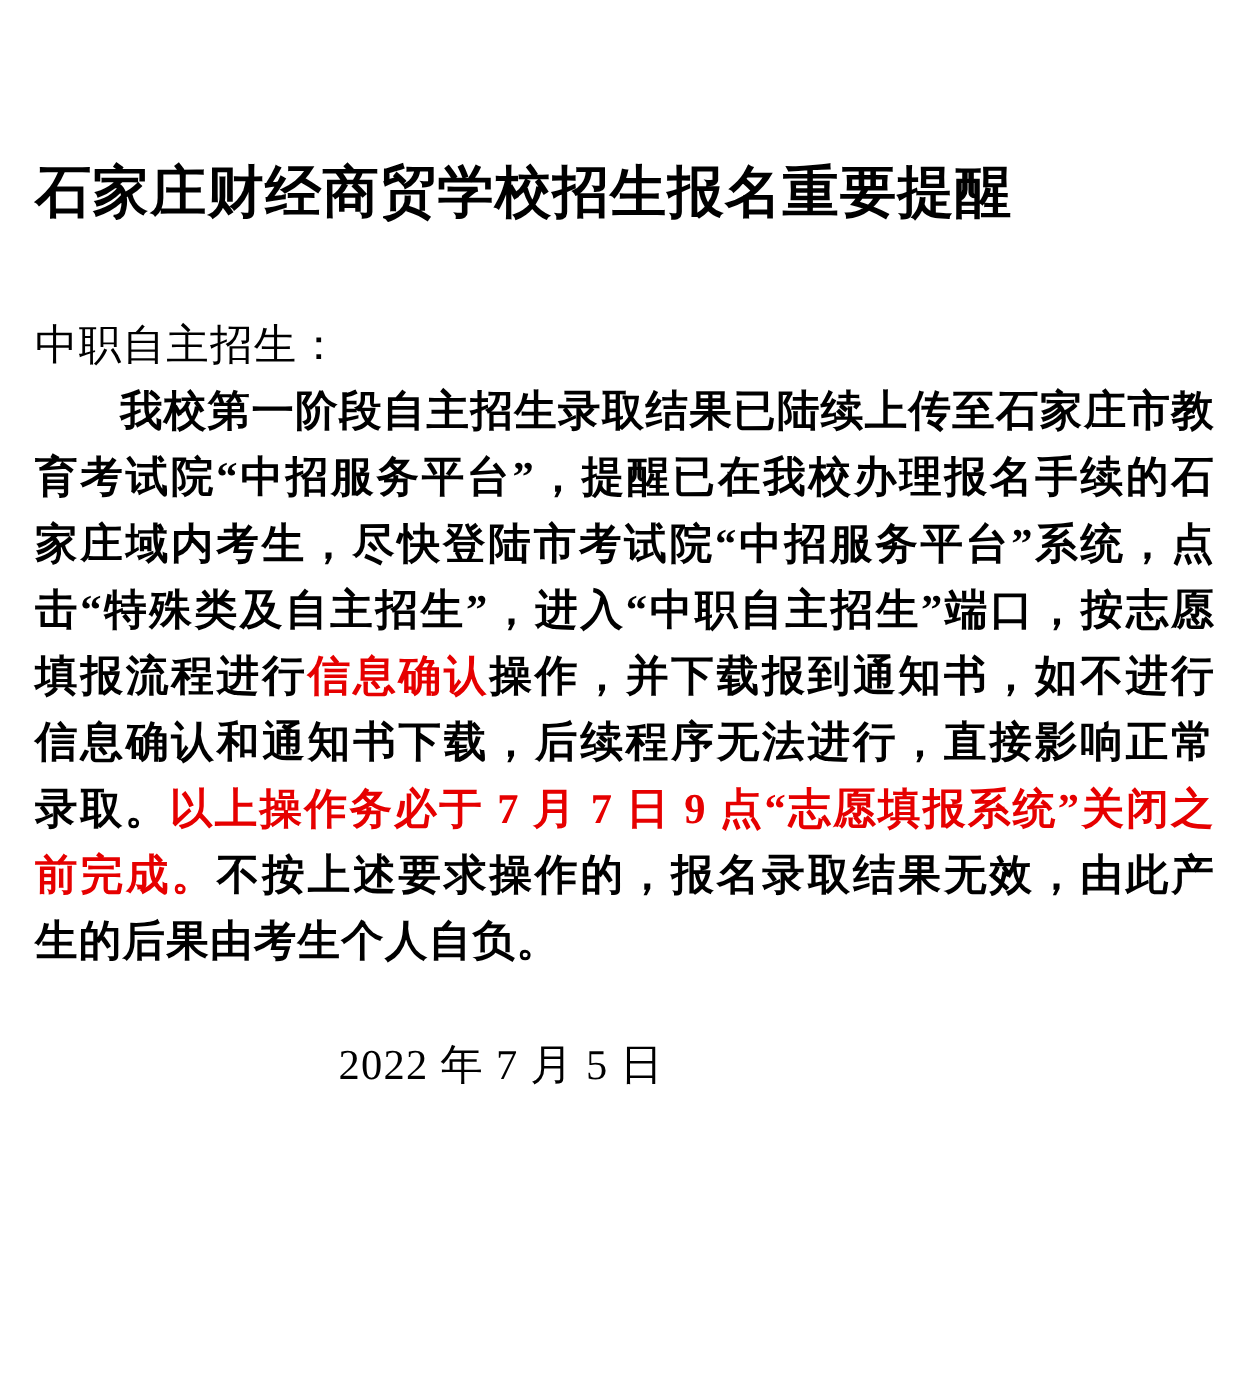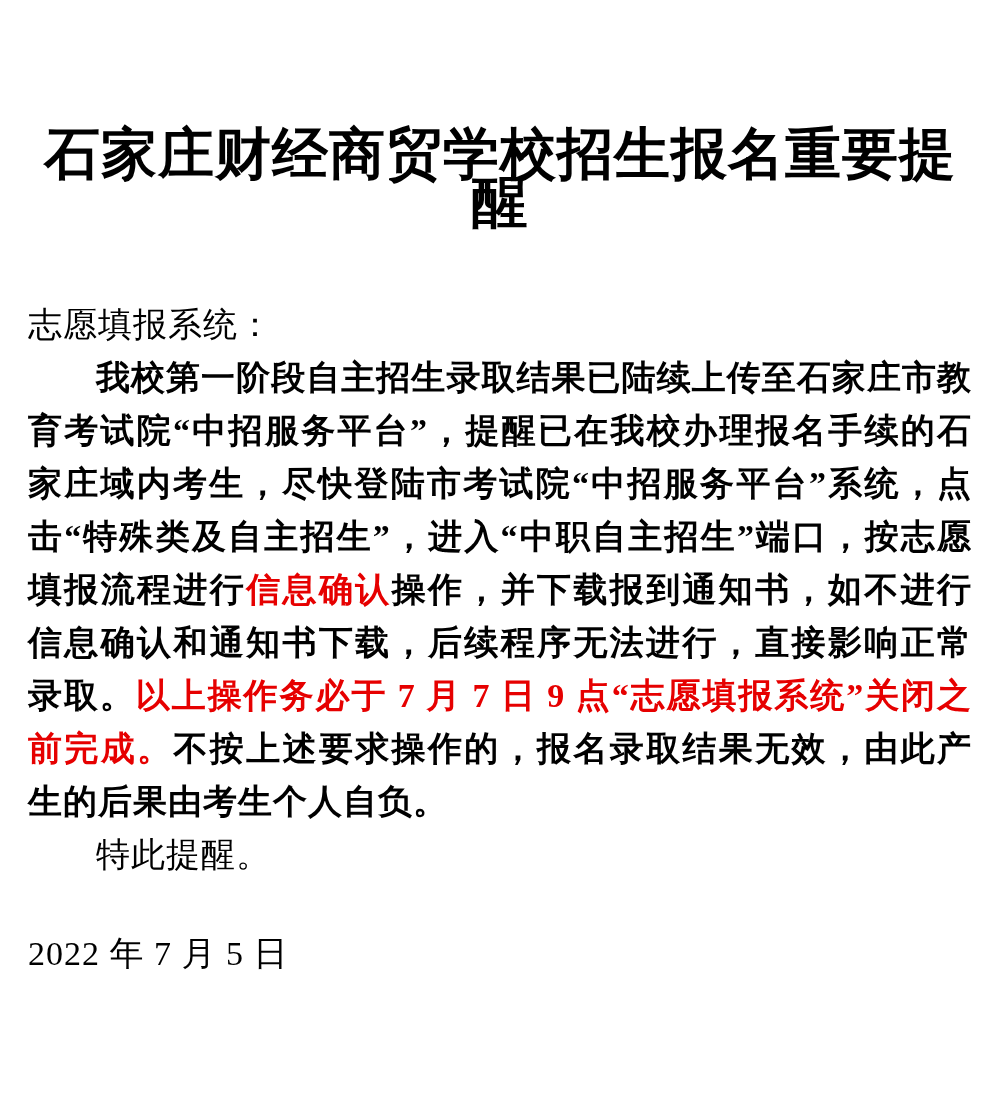--- a/index.html
+++ b/index.html
@@ -16,22 +16,21 @@
     font-family: "Liberation Serif", "DejaVu Serif", serif;
   }
   .page {
     width: 1000px;
     height: 1108px;
     padding: 0 28px;
     background: var(--bg-color);
   }
   .title {
     margin-top: 130px;
-    text-align: center;
-    font-size: 56px;
+    font-size: 45px;
     line-height: 48px;
     font-weight: 700;
     letter-spacing: 1px;
     color: var(--text-color);
   }
   .content {
     margin-top: 72px;
     font-size: 34px;
     line-height: 53px;
     letter-spacing: 1px;
@@ -43,36 +42,35 @@
   .paragraph {
     text-indent: 2em;
     font-weight: bold;
   }
   .closing {
     text-indent: 2em;
     text-align: left;
   }
   .date-line {
     margin-top: 46px;
-    text-align: left;
+    text-align: center;
     padding-right: 198px;
   }
 </style>
 </head>
 <body>
 
 <div class="page">
 
   <h1 class="title">石家庄财经商贸学校招生报名重要提醒</h1>
 
   <div class="content">
 
-    <p class="salutation">志愿填报系统：</p>
+    <p class="salutation">中职自主招生：</p>
 
     <p class="paragraph"><span style="color: rgb(0, 0, 0);">我校第一阶段自主招生录取结果已陆续上传至石家庄市教育考试院“中招服务平台”，提醒已在我校办理报名手续的石家庄域内考生，尽快登陆市考试院“中招服务平台”系统，点击“特殊类及自主招生”，进入“中职自主招生”端口，按志愿填报流程进行</span><span style="color: rgb(230, 0, 0);">信息确认</span><span style="color: rgb(0, 0, 0);">操作，并下载报到通知书，如不进行信息确认和通知书下载，后续程序无法进行，直接影响正常录取。</span><span style="color: rgb(230, 0, 0);">以上操作务必于 7 月 7 日 9 点“志愿填报系统”关闭之前完成。</span><span style="color: rgb(0, 0, 0);">不按上述要求操作的，报名录取结果无效，由此产生的后果由考生个人自负。</span></p>
 
-    <p class="closing">特此提醒。</p>
 
     <p class="date-line">2022 年 7 月 5 日</p>
 
   </div>
 
 </div>
 
 </body></html>

